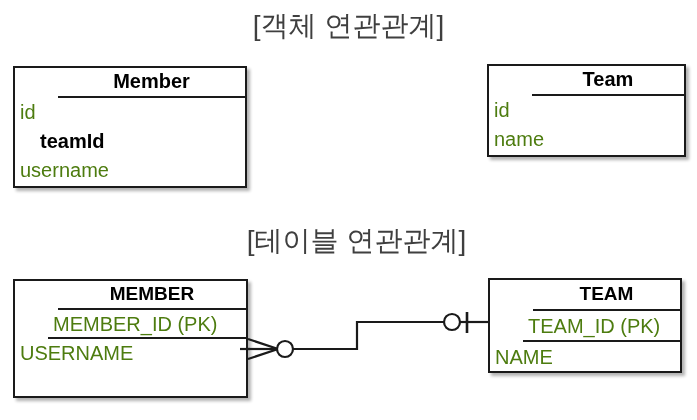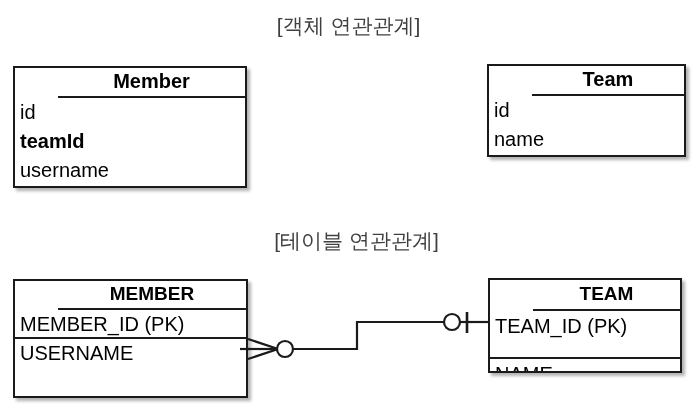--- a/index.html
+++ b/index.html
@@ -21,21 +21,21 @@
     left: 0; top: 0;
     width: 697px;
     height: 420px;
   }
 
   
   .section-title {
     position: absolute;
     width: 100%;
     text-align: center;
-    font-size: 21px;
+    font-size: 28px;
     line-height: 24px;
     color: #3f3f3f;
     white-space: nowrap;
     letter-spacing: 0px;
   }
   #title-object { top: 14px; }
   #title-table  { top: 229px; margin-left: 8px; }
 
   
   .box {
@@ -53,30 +53,32 @@
     border-bottom: 2px solid #1a1a1a;
     box-sizing: border-box;
     white-space: nowrap;
     margin-left: 43px;
   }
   .box-body {
     box-sizing: border-box;
   }
   .attr {
     white-space: nowrap;
-    color: #000000;
+    color: #4d7c0f;
     padding-left: 5px;
     box-sizing: border-box;
   }
   .attr.key {
     color: #000000;
     font-weight: bold;
+    margin-left: 20px;
   }
   .attr.sep-below {
     border-bottom: 2px solid #1a1a1a;
+    margin-left: 33px;
   }
 
   
   #box-member-entity {
     left: 13px; top: 66px; width: 234px; height: 122px;
   }
   #box-member-entity .box-header { height: 30px; line-height: 27px; font-size: 20px; }
   #box-member-entity .attr { font-size: 20px; line-height: 29px; height: 29px; }
 
   #box-team-entity {
@@ -89,21 +91,21 @@
   #box-member-table {
     left: 13px; top: 279px; width: 235px; height: 119px;
   }
   #box-member-table .box-header { height: 29px; line-height: 26px; font-size: 19px; }
   #box-member-table .attr { font-size: 20px; line-height: 29px; height: 29px; }
 
   #box-team-table {
     left: 488px; top: 278px; width: 194px; height: 95px;
   }
   #box-team-table .box-header { height: 31px; line-height: 28px; font-size: 19px; }
-  #box-team-table .attr { font-size: 20px; line-height: 31px; height: 48px; }
+  #box-team-table .attr { font-size: 20px; line-height: 31px; height: 31px; }
 
   
   #relationship-connector {
     position: absolute;
     left: 240px;
     top: 305px;
     width: 260px;
     height: 70px;
   }
 </style>

